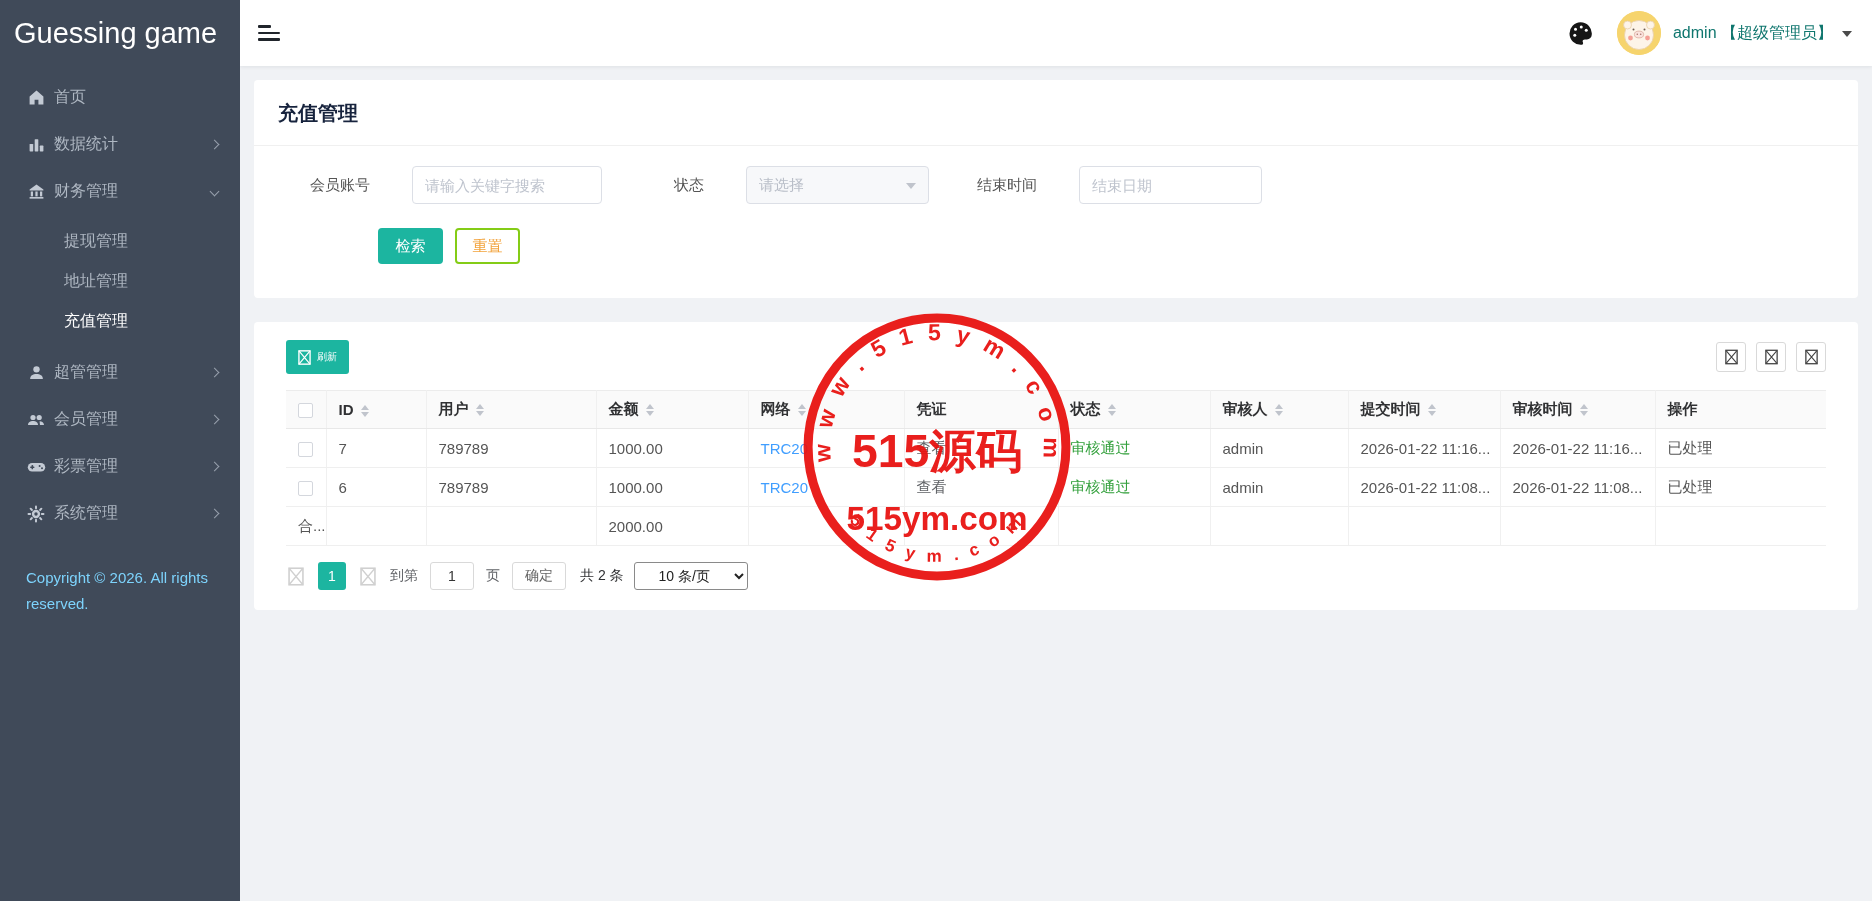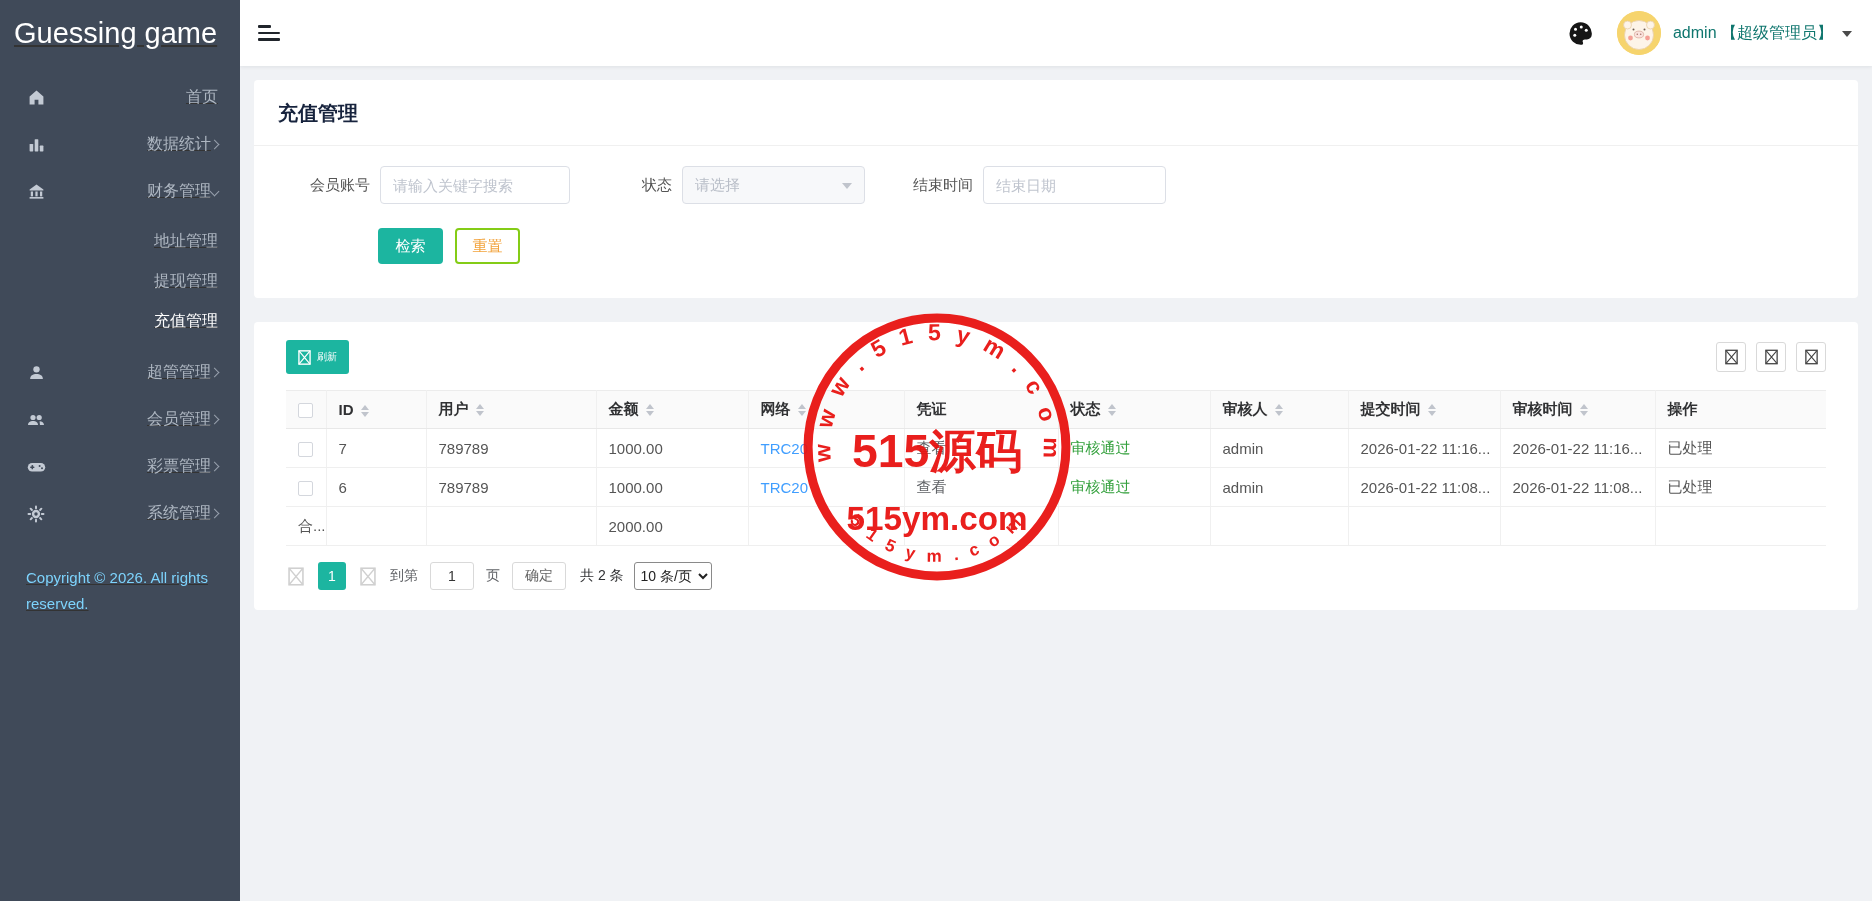--- a/index.html
+++ b/index.html
@@ -2,26 +2,26 @@
 <html><head>
 <meta charset="utf-8">
 <style>
   * { margin:0; padding:0; box-sizing:border-box; }
   html,body { width:1872px; height:901px; overflow:hidden; }
   body {
     font-family:"Liberation Sans","DejaVu Sans",sans-serif;
     background:#f0f2f5; color:#333; position:relative;
   }
   
-  .sidebar { position:absolute; left:0; top:0; bottom:0; width:240px; background:#404a59; z-index:5;text-decoration:underline; }
+  .sidebar { position:absolute; left:0; top:0; bottom:0; width:240px; background:#404a59; z-index:5; }
   .side-title { height:66px; line-height:66px; padding-left:14px; color:#fff; font-size:29px; font-weight:500; white-space:nowrap; }
   .menu { padding-top:8px; }
   .mi { height:47px; display:flex; align-items:center; padding:0 22px 0 26px; color:#aeb7c2; font-size:16px; cursor:pointer; }
   .mi .micon { width:20px; height:20px; margin-right:8px; display:flex; align-items:center; justify-content:center; color:#c3cad4; flex:none; }
-  .mi .lbl { flex:1;text-align:right; }
+  .mi .lbl { flex:1; }
   .chev { width:7px; height:7px; border-right:1.6px solid #97a0ad; border-bottom:1.6px solid #97a0ad; flex:none; }
   .chev.right { transform:rotate(-45deg); }
   .chev.down  { transform:rotate(45deg); }
   .submenu { margin:6px 0 8px; }
   .mi.sub { height:40px; padding-left:64px; font-size:16px; }
   .mi.active { color:#fff; }
   .copyright { margin-top:28px; padding:0 26px; color:#7dd3fc; font-size:15px; line-height:1.75; }
   
   .topbar { position:absolute; left:240px; right:0; top:0; height:66px; background:#fff; box-shadow:0 1px 4px rgba(0,21,41,.08); display:flex; align-items:center; padding:0 20px 0 18px; z-index:4; }
   .hamburger { width:24px; cursor:pointer; }
@@ -33,21 +33,21 @@
   .avatar { width:44px; height:44px; border-radius:50%; background:#f6d46d; margin-left:22px; overflow:hidden; display:flex; align-items:center; justify-content:center; cursor:pointer; }
   .admin-trigger { display:flex; align-items:center; margin-left:12px; cursor:pointer; }
   .admin-name { font-size:16px; color:#0f766e; }
   .caret-down { width:0; height:0; border-left:5px solid transparent; border-right:5px solid transparent; border-top:6px solid #4a4a4a; margin-left:9px; margin-top:2px; }
   
   .content { position:absolute; left:240px; top:66px; right:0; bottom:0; padding:14px; overflow:hidden; }
   .card { background:#fff; border-radius:4px; }
   .card-head { padding:20px 24px 18px; border-bottom:1px solid #f0f0f0; }
   .page-title { font-size:20px; font-weight:700; color:#17233d; }
   .filter-body { padding:20px 24px 0 56px; display:flex; align-items:center; }
-  .fgroup { display:flex; align-items:center; }
+  .fgroup { display:flex; align-items:center;gap:32px; }
   .flabel { font-size:15px; color:#555; margin-right:10px; white-space:nowrap; }
   .finput { width:190px; height:38px; border:1px solid #dcdfe6; border-radius:4px; padding:0 12px; font-size:15px; color:#333; font-family:inherit; outline:none; background:#fff; }
   .finput::placeholder { color:#bfc4ce; }
   .fselect { width:183px; height:38px; border:1px solid #dcdfe6; border-radius:4px; padding:0 26px 0 12px; font-size:15px; color:#b9bec8; background:#f7f8fa; display:flex; align-items:center; position:relative; cursor:pointer; }
   .fselect .sel-caret { position:absolute; right:12px; top:16px; width:0; height:0; border-left:5px solid transparent; border-right:5px solid transparent; border-top:6px solid #c0c4cc; }
   .fdate { width:183px; }
   .ml72 { margin-left:72px; } .ml56 { margin-left:56px; } .ml48 { margin-left:48px; }
   .btn-row { padding:24px 24px 34px 124px; display:flex; }
   .btn { height:36px; min-width:65px; padding:0 14px; border-radius:4px; font-size:15px; font-family:inherit; display:flex; align-items:center; justify-content:center; cursor:pointer; border:none; }
   .btn-primary { background:#1cb5a0; color:#fff; }
@@ -75,21 +75,21 @@
   .view-link { color:#606266; cursor:pointer; }
   .status-ok { color:#33a03c; }
   
   .pager { display:flex; align-items:center; margin-top:16px; font-size:14px; color:#666; }
   .pg-nav { width:20px; height:24px; display:flex; align-items:center; justify-content:center; color:#d0d0d0; cursor:pointer; }
   .pg-active { width:28px; height:28px; background:#1cb5a0; color:#fff; border-radius:3px; display:flex; align-items:center; justify-content:center; margin:0 12px; font-size:14px; cursor:pointer; }
   .pg-text { margin:0 4px; color:#606266; }
   .pg-input { width:44px; height:28px; border:1px solid #d9d9d9; border-radius:3px; text-align:center; font-size:14px; font-family:inherit; color:#333; margin:0 8px; outline:none; }
   .pg-btn { height:28px; padding:0 12px; border:1px solid #d9d9d9; border-radius:3px; background:#fff; color:#666; font-size:14px; font-family:inherit; margin:0 10px 0 8px; cursor:pointer; }
   .pg-total { color:#303133; margin:0 10px 0 4px; }
-  .pg-size { height:28px; border:1px solid #8a8a8a; border-radius:3px; font-size:14px; font-family:inherit; color:#222; padding:0 2px; background:#fff; }
+  .pg-size { height:28px; border:1px solid #8a8a8a; border-radius:3px; font-size:14px; font-family:inherit; color:#222; padding:0 20px; background:#fff; }
   
   .watermark { position:absolute; left:798px; top:306px; width:278px; height:278px; z-index:20; pointer-events:none; opacity:.94; }
 </style>
 </head>
 <body>
 
 <div class="sidebar">
   <div class="side-title">Guessing game</div>
   <div class="menu">
 
@@ -127,24 +127,24 @@
               <rect x="1.5" y="13.2" width="13" height="1.5"></rect>
             </g>
           </svg>
       </span>
       <span class="lbl">财务管理</span>
       <span class="chev down"></span>
     </div>
 
     <div class="submenu">
       <div class="mi sub">
+        <span class="lbl">提现管理</span>
+      </div>
+      <div class="mi sub">
         <span class="lbl">地址管理</span>
-      </div>
-      <div class="mi sub">
-        <span class="lbl">提现管理</span>
       </div>
       <div class="mi sub active">
         <span class="lbl">充值管理</span>
       </div>
     </div>
 
     <div class="mi">
       <span class="micon">
         <svg width="17" height="17" viewBox="0 0 16 16">
             <g fill="currentColor">

